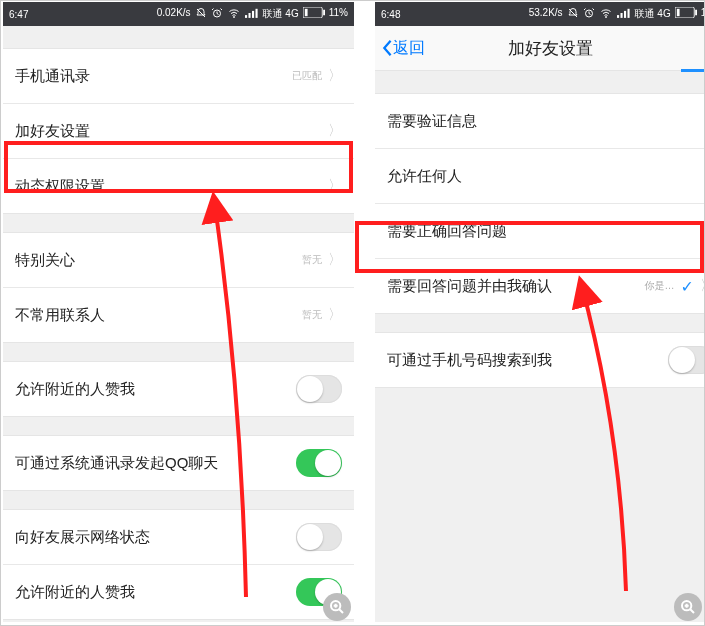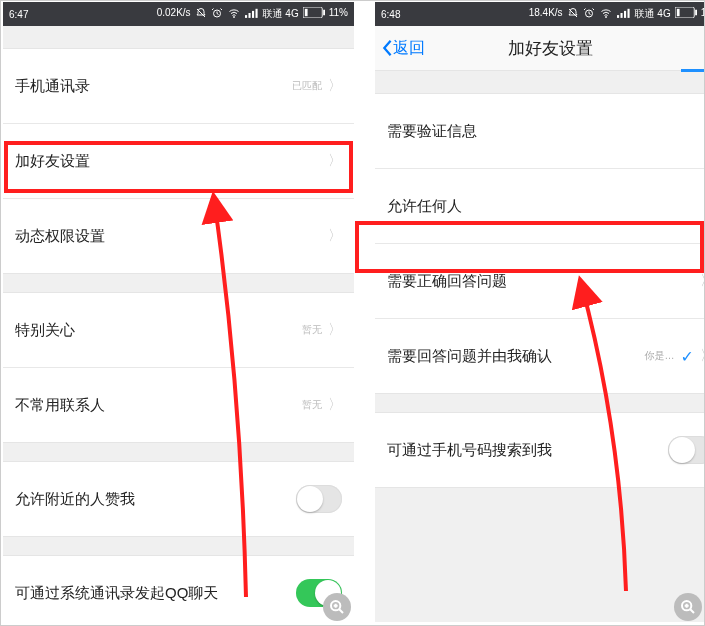--- a/index.html
+++ b/index.html
@@ -10,21 +10,21 @@
 .statusbar{height:24px;background:#393a3f;color:#fff;display:flex;align-items:center;font-size:10px;padding:0 6px;justify-content:space-between}
 .sb-left{display:flex;align-items:center;gap:4px}
 .sb-right{display:flex;align-items:flex-start;gap:4px}
 .sb-right svg{display:block}
 .navbar{height:44px;background:#f9f9f9;border-bottom:1px solid #e5e5e5;display:flex;align-items:center;position:relative}
 .navback{display:flex;align-items:center;color:#007aff;font-size:16px;padding-left:6px;cursor:pointer}
 .navtitle{position:absolute;left:0;right:0;text-align:center;font-size:17px;color:#222;pointer-events:none}
 .blue-underline{position:absolute;right:0;top:67px;width:45px;height:3px;background:#1e90ff}
 .group{background:#fff;border-top:1px solid #e5e5e5;border-bottom:1px solid #e5e5e5}
 .group + .group{margin-top:18px}
-.row{height:46px;display:flex;align-items:center;padding:14px 12px;font-size:15px;color:#222;position:relative;background:#fff}
+.row{height:46px;display:flex;align-items:center;padding:4px 12px;font-size:15px;color:#222;position:relative;background:#fff}
 .row + .row{border-top:1px solid #e8e8e8}
 .row .spacer{flex:1}
 .row .detail{color:#bbb;font-size:10px;margin-right:6px}
 .row .detail.sel{color:#aaa}
 .chev{color:#c8c8c8;font-size:14px}
 .check{color:#1e90ff;font-size:16px;margin-right:6px}
 .toggle{width:46px;height:28px;border-radius:14px;position:relative;background:#e5e5e5;box-shadow:inset 0 0 0 1px #ddd}
 .toggle.on{background:#34c759;box-shadow:none}
 .toggle .knob{position:absolute;width:26px;height:26px;border-radius:13px;background:#fff;top:1px;left:1px;box-shadow:0 1px 2px rgba(0,0,0,.25)}
 .toggle.on .knob{left:19px}
@@ -132,29 +132,45 @@
     <div class="group">
       <div class="row">
         <span>可通过系统通讯录发起QQ聊天</span>
         <span class="spacer"></span>
         <span class="toggle on">
             <span class="knob"></span>
           </span>
       </div>
     </div>
 
+    <div class="group">
+      <div class="row">
+        <span>向好友展示网络状态</span>
+        <span class="spacer"></span>
+        <span class="toggle">
+            <span class="knob"></span>
+          </span>
+      </div>
+      <div class="row">
+        <span>允许附近的人赞我</span>
+        <span class="spacer"></span>
+        <span class="toggle on">
+            <span class="knob"></span>
+          </span>
+      </div>
+    </div>
   </div>
 
   <div class="phone right">
     <div class="statusbar">
       <div class="sb-left">
         <span>6:48</span>
       </div>
       <div class="sb-right">
-        <span>18.4K/s</span>
+        <span>53.2K/s</span>
         <span>
           <svg width="12" height="12" viewBox="0 0 24 24" fill="none" stroke="#fff" stroke-width="2">
               <path d="M4 4l16 16M12 3a6 6 0 016 6v4l2 3H4l2-3V9a6 6 0 016-6z"></path>
             </svg>
         </span>
         <span>
           <svg width="12" height="12" viewBox="0 0 24 24" fill="none" stroke="#fff" stroke-width="2">
               <circle cx="12" cy="13" r="7"></circle>
               <path d="M12 9v4l3 2M5 3L2 6M22 6l-3-3"></path>
             </svg>

